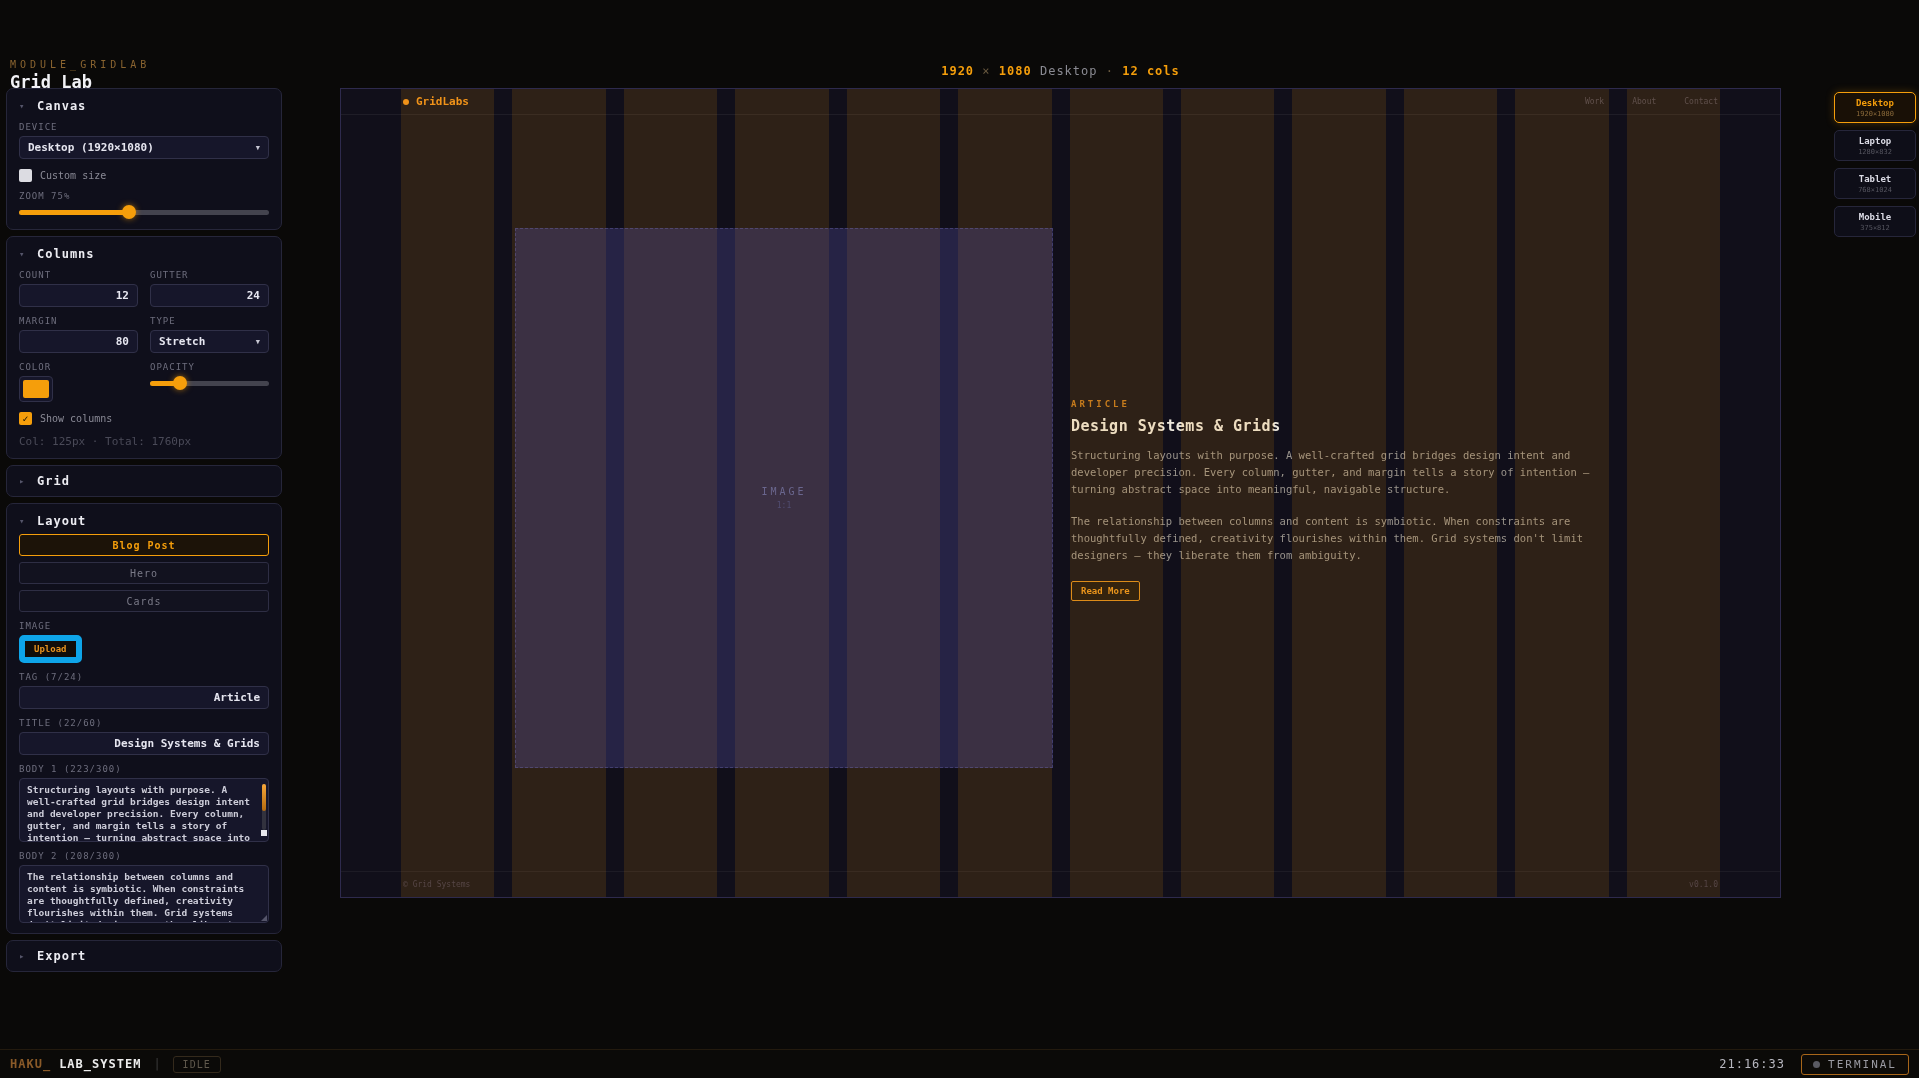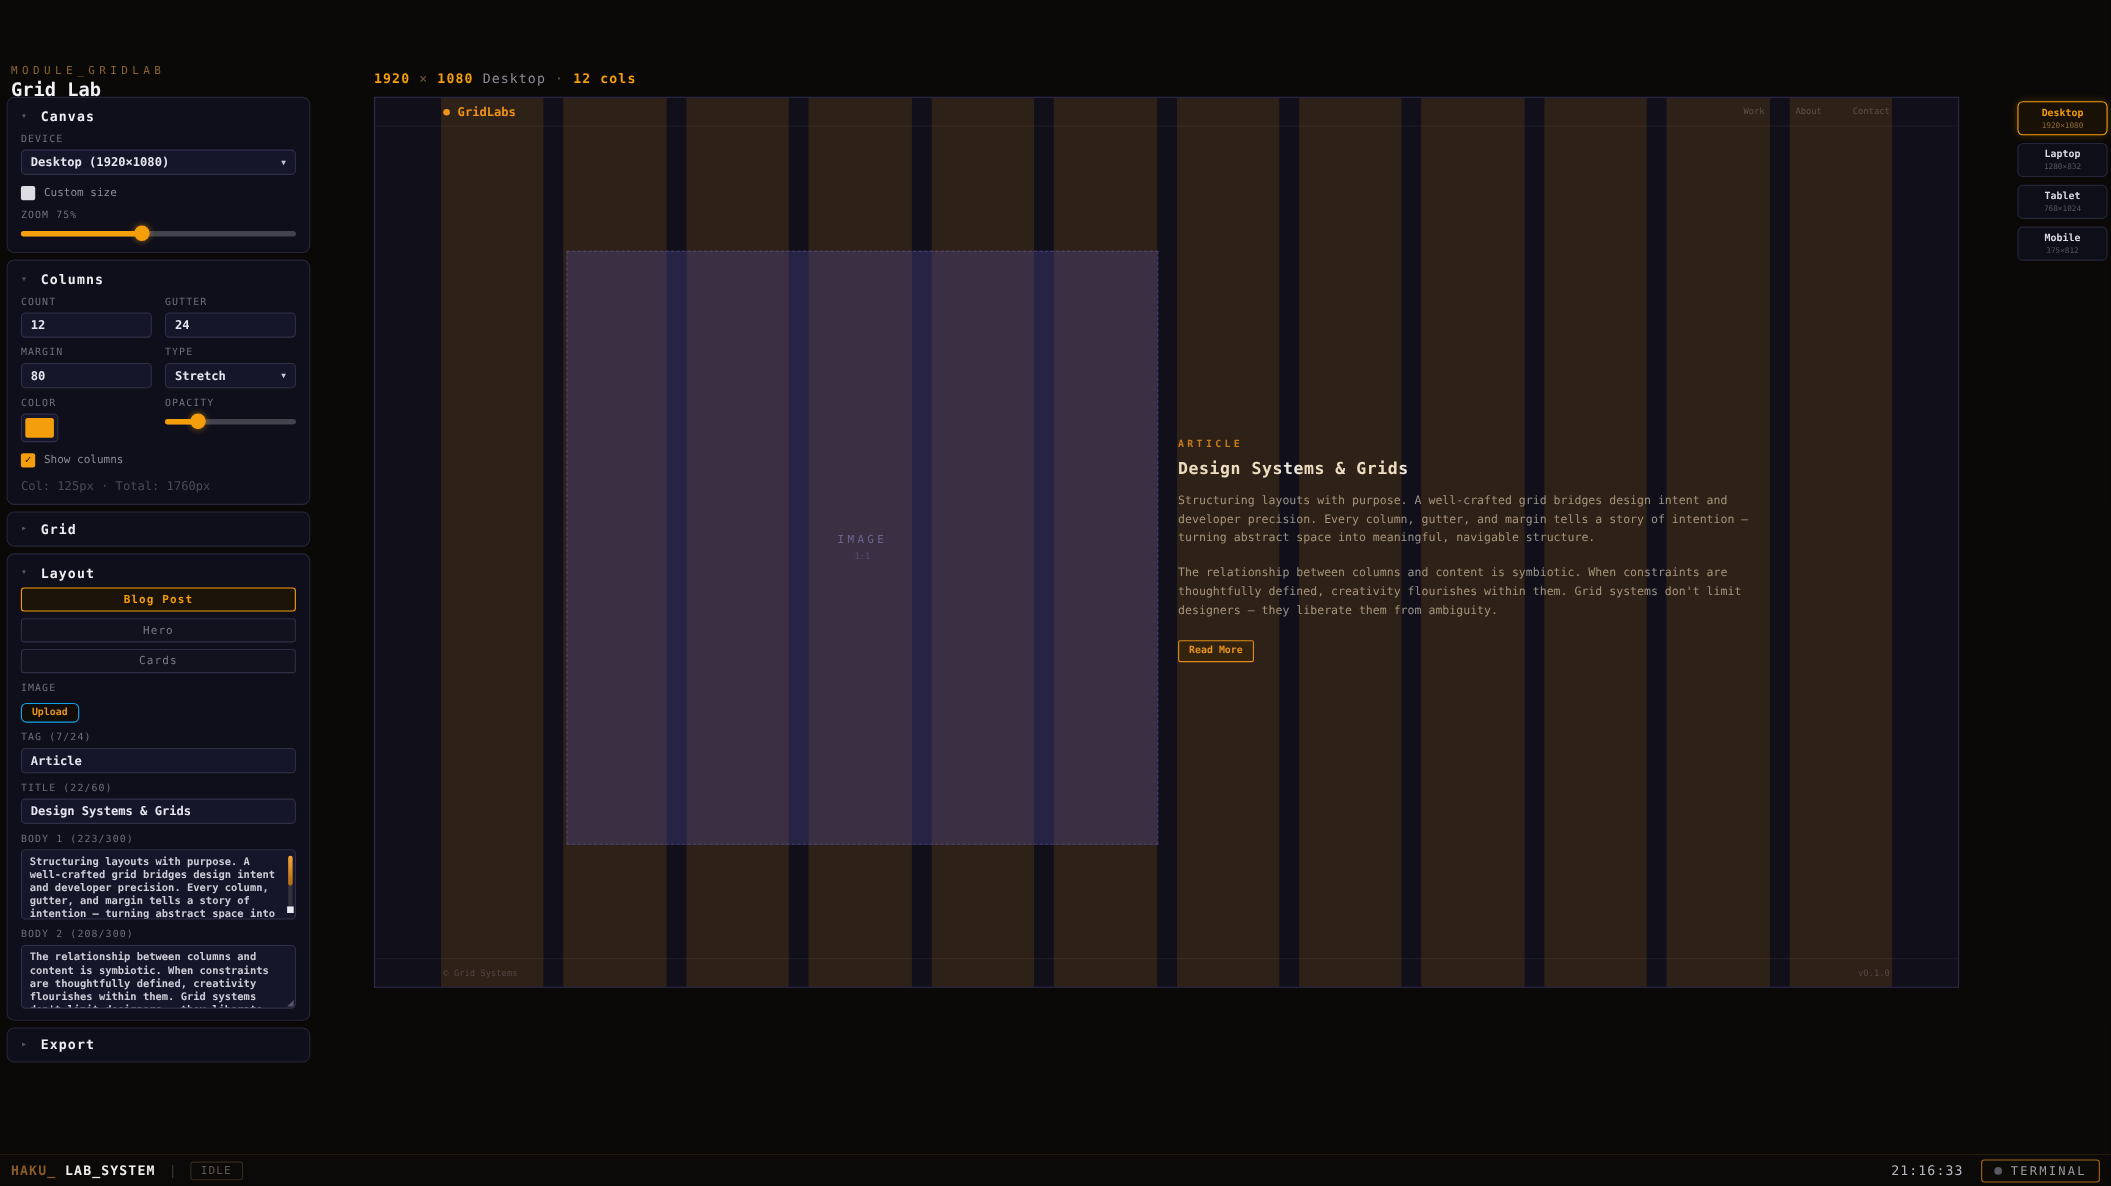--- a/index.html
+++ b/index.html
@@ -24,36 +24,36 @@
             background:radial-gradient(circle at 38% 30%, #b56a7c, #6c3b5c 45%, #2a1a30 80%); }
   .user-name { color:#e8941f; font-weight:bold; font-size:12px; letter-spacing:1px; }
   .user-menu { width:40px; height:24px; border:1px solid #6b4a1a; border-radius:5px; background:#0e0c09;
                color:#9a9aa2; font-size:8px; display:flex; align-items:center; justify-content:center; cursor:pointer; }
   .user-menu::after { content:"▼"; }
 
   
   .page-head { position:absolute; top:59px; left:10px; }
   .module-label { color:#8a6430; font-size:10px; letter-spacing:4px; }
   .page-title { color:#f2f2f6; font-size:17px; font-weight:bold; margin-top:2px; }
-  .size-info { position:absolute; top:64px; left:340px; width:1441px; text-align:left;
+  .size-info { position:absolute; top:64px; left:340px; width:1441px; text-align:center;
                font-size:12px; font-weight:bold; letter-spacing:1px; }
   .size-info .num { color:#f59e0b; } .size-info .dim { color:#6a5a40; font-weight:normal; }
   .size-info .dev { color:#8a8a92; font-weight:normal; } .size-info .cols { color:#f59e0b; }
 
   
   .sidebar { position:absolute; top:88px; left:6px; width:276px; display:flex; flex-direction:column; gap:6px; }
   .panel { background:#0f0f1b; border:1px solid #26263a; border-radius:7px; padding:10px 12px; }
   .panel.collapsed { padding:8px 12px; }
   .panel-head { display:flex; align-items:center; gap:10px; color:#ececf2; font-size:12px;
                 font-weight:bold; letter-spacing:1px; cursor:pointer; }
   .caret { color:#55556a; font-size:9px; width:8px; }
   .caret.open::before { content:"▾"; } .caret.closed::before { content:"▸"; }
   .flabel { color:#6e6e7e; font-size:9px; letter-spacing:1px; margin:9px 0 4px; }
   .tinput { width:100%; height:23px; background:#16162a; border:1px solid #303048; border-radius:4px;
-            color:#e6e6f0; font-family:inherit; font-size:11px; font-weight:bold; padding:0 8px; }
+            color:#e6e6f0; font-family:inherit; font-size:11px; font-weight:bold; padding:0 8px;text-align:right; }
   .select { position:relative; display:flex; align-items:center; height:23px; background:#16162a;
             border:1px solid #303048; border-radius:4px; color:#e6e6f0; font-size:11px; font-weight:bold;
             padding:0 8px; cursor:pointer; }
   .select::after { content:"▼"; position:absolute; right:8px; color:#c8c8d4; font-size:7px; }
   .grid2 { display:grid; grid-template-columns:1fr 1fr; column-gap:12px; }
   .checkrow { display:flex; align-items:center; gap:8px; margin-top:10px; cursor:pointer; }
   .checkbox { width:13px; height:13px; border-radius:2px; background:#dcdce2; }
   .checkbox.checked { background:#f59e0b; position:relative; }
   .checkbox.checked::after { content:"✓"; position:absolute; inset:0; color:#1a1208; font-size:10px;
                              font-weight:bold; display:flex; align-items:center; justify-content:center; }
@@ -63,21 +63,21 @@
   .slider .fill { position:absolute; top:5px; left:0; height:5px; border-radius:3px; background:#f59e0b; }
   .slider .thumb { position:absolute; top:0; width:14px; height:14px; border-radius:50%; background:#f59e0b;
                    box-shadow:0 0 6px rgba(245,158,11,.6); }
   .swatch { width:34px; height:26px; background:#16162a; border:1px solid #303048; border-radius:4px;
             padding:3px; cursor:pointer; }
   .swatch .chip { width:100%; height:100%; border-radius:2px; }
   .summary { color:#4a4a58; font-size:11px; margin-top:10px; }
   .preset { width:100%; height:22px; margin-top:6px; border-radius:3px; border:1px solid #2e2e44;
             background:#12121f; color:#7a7a88; font-family:inherit; font-size:10px; letter-spacing:1px; cursor:pointer; }
   .preset.active { border-color:#f59e0b; color:#f59e0b; background:#1c1308; font-weight:bold; }
-  .upload-btn { display:inline-block; border:1px solid #0ea5e9; color:#e8941f; font-size:9px; font-weight:bold;
+  .upload-btn { display:inline-block; border:6px solid #0ea5e9; color:#e8941f; font-size:9px; font-weight:bold;
                 padding:3px 9px; border-radius:5px; background:#100d09; cursor:pointer; }
   .tarea-wrap { position:relative; }
   .tarea { width:100%; background:#16162a; border:1px solid #303048; border-radius:4px; color:#cdcdd9;
            font-family:inherit; font-size:9.5px; font-weight:bold; line-height:12px; padding:5px 10px 4px 7px;
            resize:none; overflow:hidden; display:block; }
   .tarea.b1 { height:64px; } .tarea.b2 { height:58px; }
   .sbar { position:absolute; top:6px; right:3px; width:4px; bottom:12px; background:#32323e; border-radius:2px; }
   .sbar .sthumb { position:absolute; top:0; left:0; right:0; height:58%;
                   background:linear-gradient(#f7a73a,#b4690e); border-radius:2px; }
   .scorner { position:absolute; right:2px; bottom:6px; width:6px; height:6px; background:#e8e8ee; }

